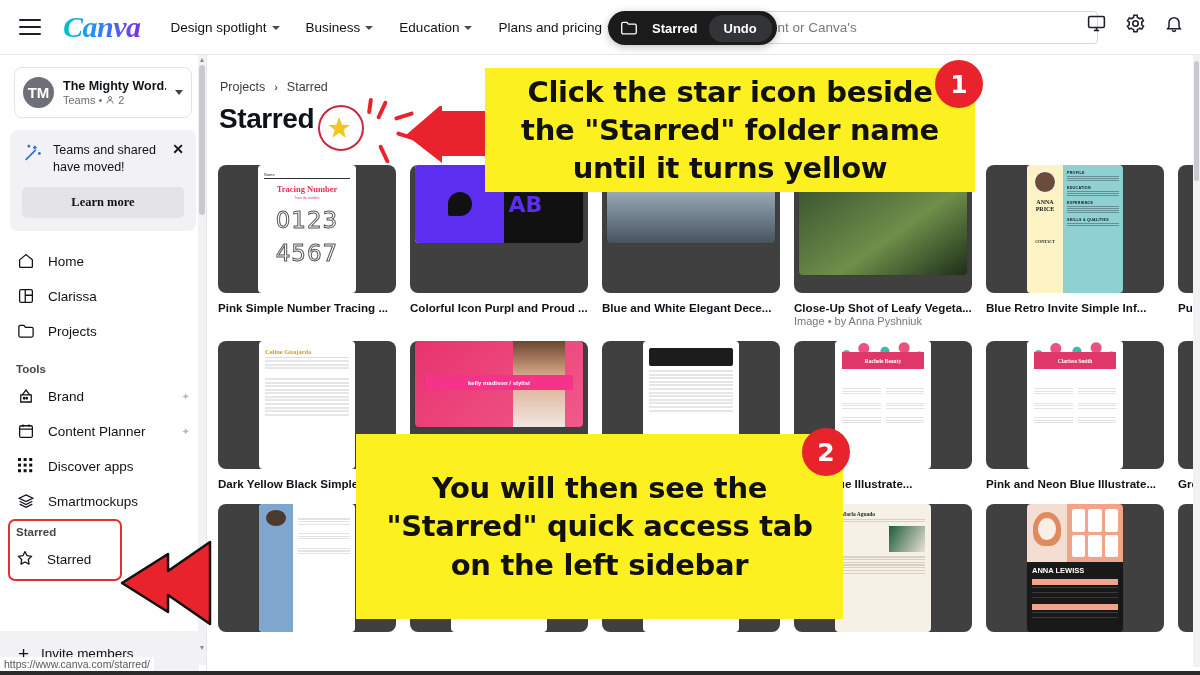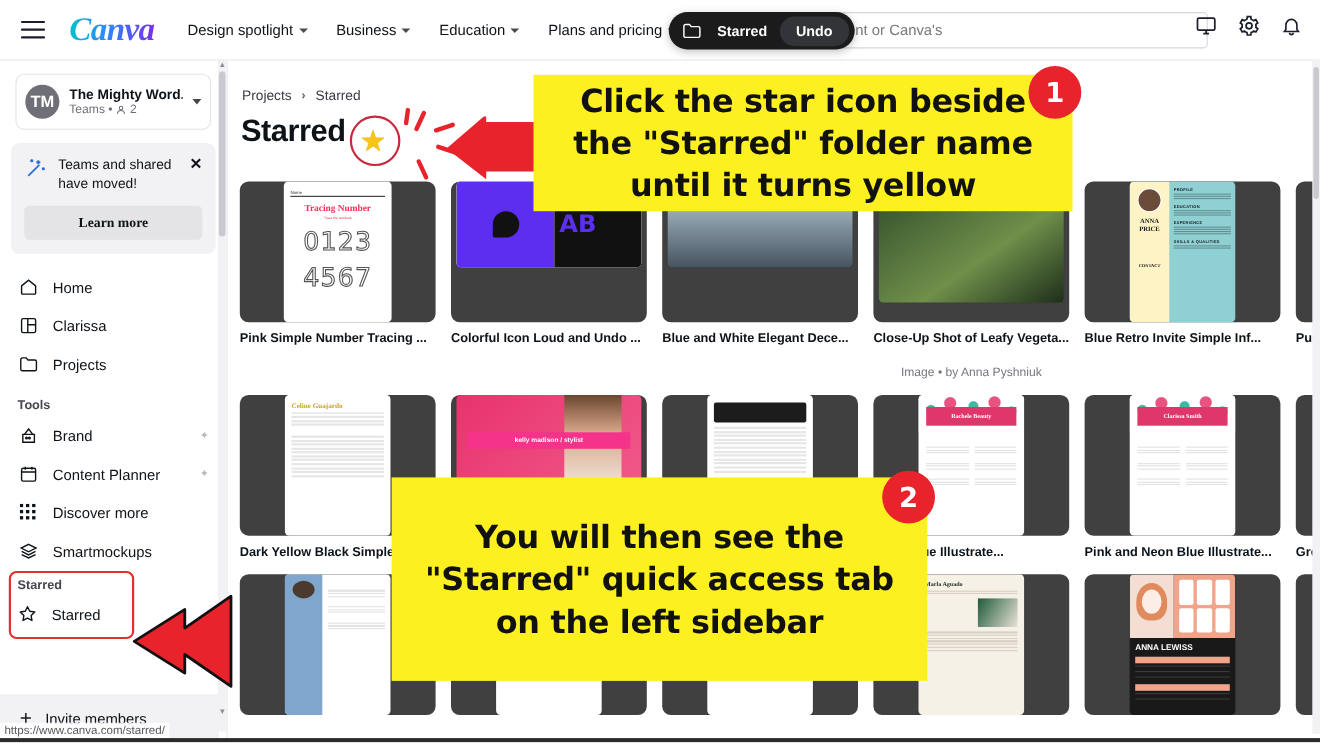--- a/index.html
+++ b/index.html
@@ -121,21 +121,21 @@
   .burst { position:absolute; background:#e8232c; border-radius:3px; }
   .red-arrow-sm { position:absolute; left: 86px; top: 10px; }
 
   
   .grid { position:absolute; left: 0px; top: 110px; width: 992px; }
   .grid-row { display:flex; gap: 14px; padding-left: 10px; margin-bottom: 6px; }
   .cell { width: 178px; flex: 0 0 178px; }
   .thumb { width: 178px; height: 128px; background:#404040; border-radius: 8px; display:flex; align-items:flex-start; justify-content:center; overflow:hidden; cursor:pointer;}
   .thumb-inner { border-radius:4px; overflow:hidden; background:#fff; box-shadow:0 0 0 1px rgba(0,0,0,.04); }
   .cap { font-size: 11.6px; color:#0e1318; font-weight:700; margin-top: 8px; white-space:nowrap; overflow:hidden; }
-  .subcap { font-size: 11px; color:#76767f; font-weight:400; margin-top: 19px; text-align: center; }
+  .subcap { font-size: 11px; color:#76767f; font-weight:400; margin-top: 1px; }
 
   
   .t-trace { width: 98px; height: 128px; background:#fff; padding:7px 6px; }
   .t-trace .nm { font-size:4px; color:#333; border-bottom:1px solid #333; padding-bottom:1px; margin-bottom:5px;}
   .t-trace .ti { font-size:8.5px; color:#ef2d56; font-weight:700; text-align:center; font-family:"Liberation Serif",serif;}
   .t-trace .ts { font-size:3px; color:#ef2d56; text-align:center; margin-top:2px;}
   .t-trace .num { font-size:23px; color:#fff; -webkit-text-stroke:1px #555; text-align:center; letter-spacing:1px; margin-top:7px; font-family:"DejaVu Sans", sans-serif;}
 
   .t-icon { width:168px; height:78px; display:flex; }
   .t-icon .l { flex:1.2; background:#5b2ef0; display:flex; align-items:center; justify-content:center;}
@@ -396,21 +396,21 @@
               <rect x="6.3" y="0" width="3.4" height="3.4"></rect>
               <rect x="12.6" y="0" width="3.4" height="3.4"></rect>
             <rect x="0" y="6.3" width="3.4" height="3.4"></rect>
               <rect x="6.3" y="6.3" width="3.4" height="3.4"></rect>
               <rect x="12.6" y="6.3" width="3.4" height="3.4"></rect>
             <rect x="0" y="12.6" width="3.4" height="3.4"></rect>
               <rect x="6.3" y="12.6" width="3.4" height="3.4"></rect>
               <rect x="12.6" y="12.6" width="3.4" height="3.4"></rect>
           </svg>
         </span>
-        <span>Discover more</span>
+        <span>Discover apps</span>
       </div>
       <div class="nav-item">
         <span class="ico">
           <svg width="18" height="18" viewBox="0 0 24 24" fill="none" stroke="#0e1318" stroke-width="1.7">
             <path d="M12 3.8 21 8.3 12 12.8 3 8.3z"></path>
               <path d="M3.6 12.4 12 16.6l8.4-4.2M3.6 16.2 12 20.3l8.4-4.1"></path>
           </svg>
         </span>
         <span>Smartmockups</span>
       </div>
@@ -478,21 +478,21 @@
 
         <div class="cell">
           <div class="thumb">
             <div class="thumb-inner t-icon">
               <div class="l">
                   <div class="dot"></div>
                 </div>
               <div class="r">AB</div>
             </div>
           </div>
-          <div class="cap">Colorful Icon Loud and Undo ...</div>
+          <div class="cap">Colorful Icon Purpl and Proud ...</div>
         </div>
 
         <div class="cell">
           <div class="thumb">
             <div class="thumb-inner t-photo"></div>
           </div>
           <div class="cap">Blue and White Elegant Dece...</div>
         </div>
 
         <div class="cell">

